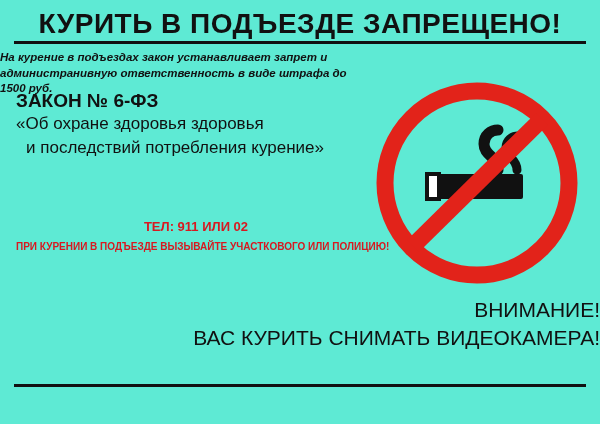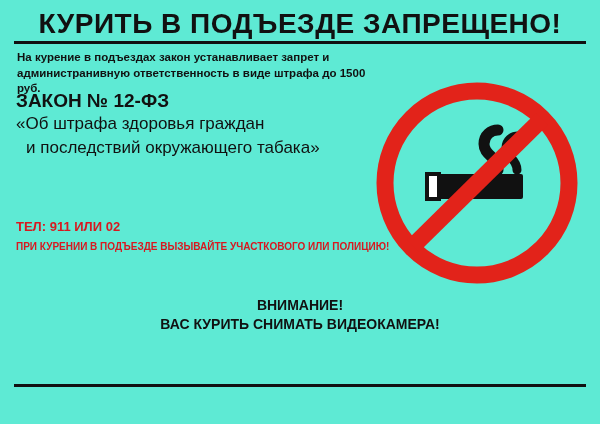--- a/index.html
+++ b/index.html
@@ -35,26 +35,27 @@
     position: absolute;
     top: 41px;
     left: 14px;
     width: 572px;
     height: 3px;
     background: #111111;
   }
   .subtext {
     position: absolute;
     top: 50px;
-    left: 17px;
+    left: 0;
     width: 360px;
     font-size: 11.5px;
     font-weight: bold;
     line-height: 1.35;
     color: #111111;
+    font-style: italic;
   }
   .law-title {
     position: absolute;
     top: 90px;
     left: 16px;
     font-size: 19px;
     font-weight: bold;
     color: #111111;
   }
   .law-body {
@@ -67,43 +68,44 @@
     color: #111111;
   }
   .law-body .l2, .law-body .l3, .law-body .l4 {
     padding-left: 10px;
   }
   .phone {
     position: absolute;
     top: 219px;
     left: 16px;
     width: 360px;
+    text-align: center;
     font-size: 13px;
     font-weight: bold;
     color: #d71920;
   }
   .callout {
     position: absolute;
     top: 241px;
     left: 16px;
     width: 360px;
     text-align: center;
     font-size: 10px;
     font-weight: bold;
     color: #d71920;
     white-space: nowrap;
   }
   .attention {
     position: absolute;
     top: 296px;
     left: 0;
     width: 600px;
-    text-align: center;
-    font-size: 14px;
-    font-weight: bold;
+    text-align: right;
+    font-size: 21px;
+    font-weight: normal;
     color: #111111;
     line-height: 1.35;
   }
   .rule-bottom {
     position: absolute;
     top: 384px;
     left: 14px;
     width: 572px;
     height: 3px;
     background: #111111;
@@ -123,25 +125,25 @@
 <body>
 
 <div id="poster">
 
   <div class="headline">КУРИТЬ В ПОДЪЕЗДЕ ЗАПРЕЩЕНО!</div>
 
   <div class="rule-top"></div>
 
   <div class="subtext">На курение в подъездах закон устанавливает запрет и администранивную ответственность в виде штрафа до 1500 руб.</div>
 
-  <div class="law-title">ЗАКОН № 12-ФЗ</div>
+  <div class="law-title">ЗАКОН № 6-ФЗ</div>
 
   <div class="law-body">
-    <div class="l1">«Об штрафа здоровья граждан</div>
-    <div class="l4">и последствий окружающего табака»</div>
+    <div class="l1">«Об охране здоровья здоровья</div>
+    <div class="l4">и последствий потребления курение»</div>
   </div>
 
   <div class="phone">ТЕЛ: 911 ИЛИ 02</div>
 
   <div class="callout">ПРИ КУРЕНИИ В ПОДЪЕЗДЕ ВЫЗЫВАЙТЕ УЧАСТКОВОГО ИЛИ ПОЛИЦИЮ!</div>
 
   <div class="attention">
     <div>ВНИМАНИЕ!</div>
     <div>ВАС КУРИТЬ СНИМАТЬ ВИДЕОКАМЕРА!</div>
   </div>

